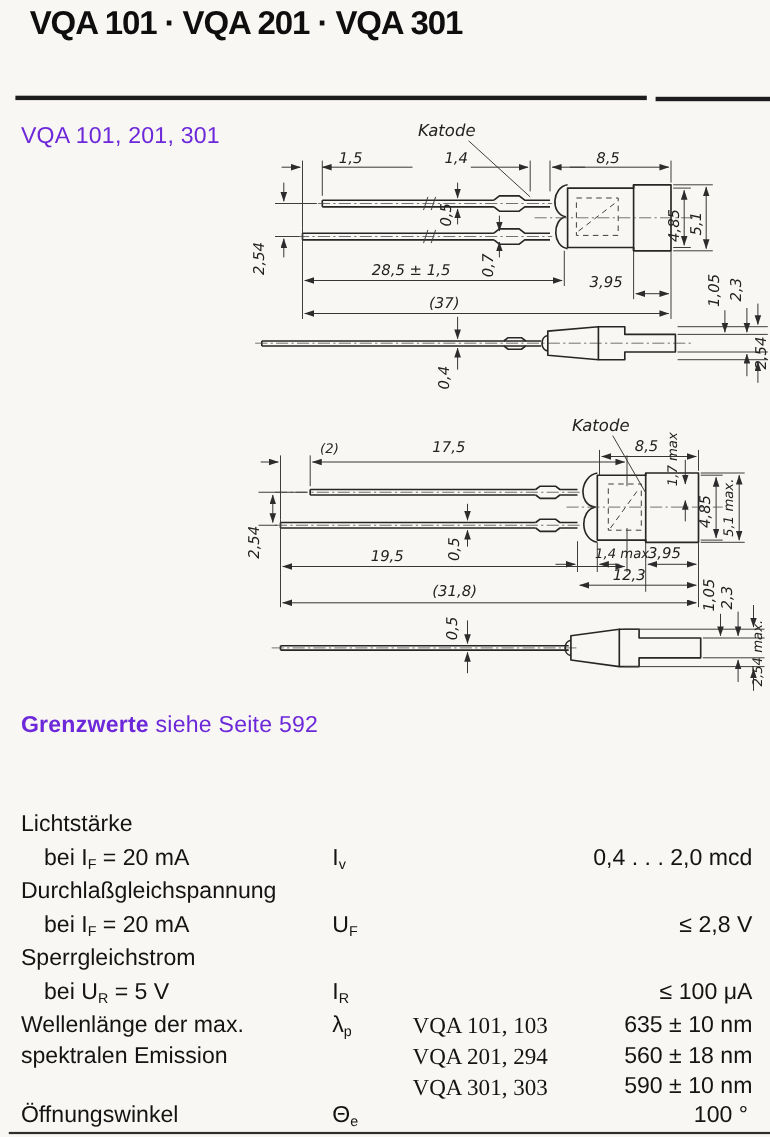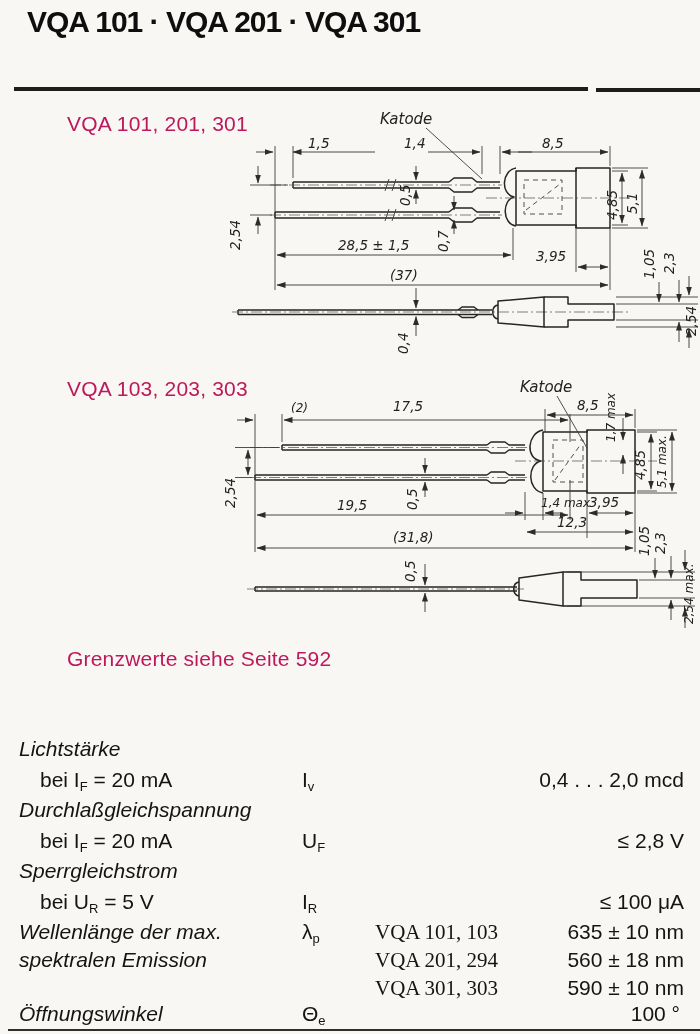--- a/index.html
+++ b/index.html
@@ -8,24 +8,24 @@
     background:#f8f7f3; color:#171717; overflow:hidden;
     font-family:"Liberation Sans", sans-serif;
   }
   .title {
     position:absolute; left:27px; top:5px;
     font-weight:700; font-size:30px; line-height:34px;
     letter-spacing:-1px; color:#0e0e0e;
   }
   .rule-thick { position:absolute; height:4px; background:#1d1d1d; }
   .rule-thin  { position:absolute; height:2px; background:#2e2e2e; }
-  .seclabel { position:absolute; left:19px; font-size:21px; color:#be185d; letter-spacing:0.2px;margin-left:48px; }
+  .seclabel { position:absolute; left:19px; font-size:21px; color:#6d28d9; letter-spacing:0.2px; }
   .bodyline { position:absolute; left:0; width:700px; font-size:21px; color:#141414; }
-  .b  { font-weight:400; }
-  .c-label  { position:absolute; left:19px; white-space:nowrap;font-style:italic; }
+  .b  { font-weight:700; }
+  .c-label  { position:absolute; left:19px; white-space:nowrap; }
   .c-cond   { position:absolute; left:40px; white-space:nowrap; }
   .c-sym    { position:absolute; left:302px; white-space:nowrap; }
   .c-types  { position:absolute; left:375px; white-space:nowrap;font-family:Liberation Serif, serif; }
   .c-val    { position:absolute; right:16px; white-space:nowrap; }
   .c-val-deg{ position:absolute; right:20px; white-space:nowrap; }
   sub { font-size:13px; vertical-align:-4px; line-height:0; }
   svg { position:absolute; overflow:visible; }
   .ln   { stroke:#262626; stroke-width:1.5; fill:none; stroke-linejoin:round; }
   .thin { stroke:#3c3c3c; stroke-width:0.9; fill:none; }
   .dim  { stroke:#343434; stroke-width:0.9; fill:none; }
@@ -145,21 +145,20 @@
       <text class="dim" x="387" y="112" transform="rotate(-90 387 112)">4,85</text>
       <text class="dim" x="407" y="106" transform="rotate(-90 407 106)">5,1</text>
       <text class="dim" x="424" y="171" transform="rotate(-90 424 171)">1,05</text>
       <text class="dim" x="444" y="166" transform="rotate(-90 444 166)">2,3</text>
       <text class="dim" x="10" y="142" transform="rotate(-90 10 142)">2,54</text>
       <text class="dim" x="178" y="246" transform="rotate(-90 178 246)">0,4</text>
       <text class="dim" x="466" y="228" transform="rotate(-90 466 228)">2,54</text>
     </g>
   </svg>
 
-  <div class="seclabel" style="top:377px;">VQA 103, 203, 303</div>
 
   <svg style="left:225px; top:380px;" width="475" height="260" viewBox="0 0 475 260">
     <g>
       <path class="ln" d="M57,65 H262 M57,70 H262 M57,65 V70"></path>
       <path class="ln" d="M262,65 l4,-3 h14 l4,3 h16 M262,70 l4,3 h14 l4,-3 h16"></path>
       <path class="ln" d="M30,95 H262 M30,100 H262 M30,95 V100"></path>
       <path class="ln" d="M262,95 l4,-3 h14 l4,3 h16 M262,100 l4,3 h14 l4,-3 h16"></path>
       <path class="cl" d="M25,67.5 H302 M25,97.5 H302"></path>
       <path class="ln" d="M318,50 C302,53 300,79 316,81 C302,84 302,110 318,113"></path>
       <path class="ln" d="M318,52 H362 V50 H410 V113 H362 V111 H318 Z"></path>

